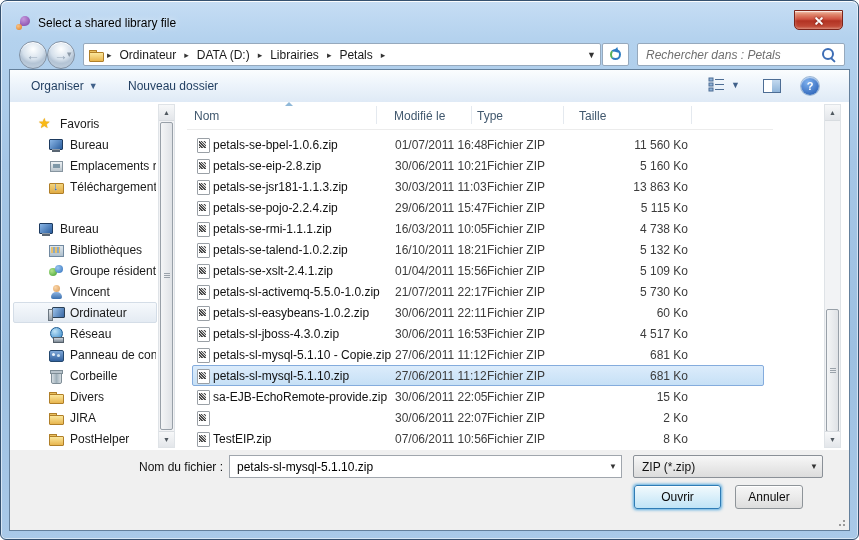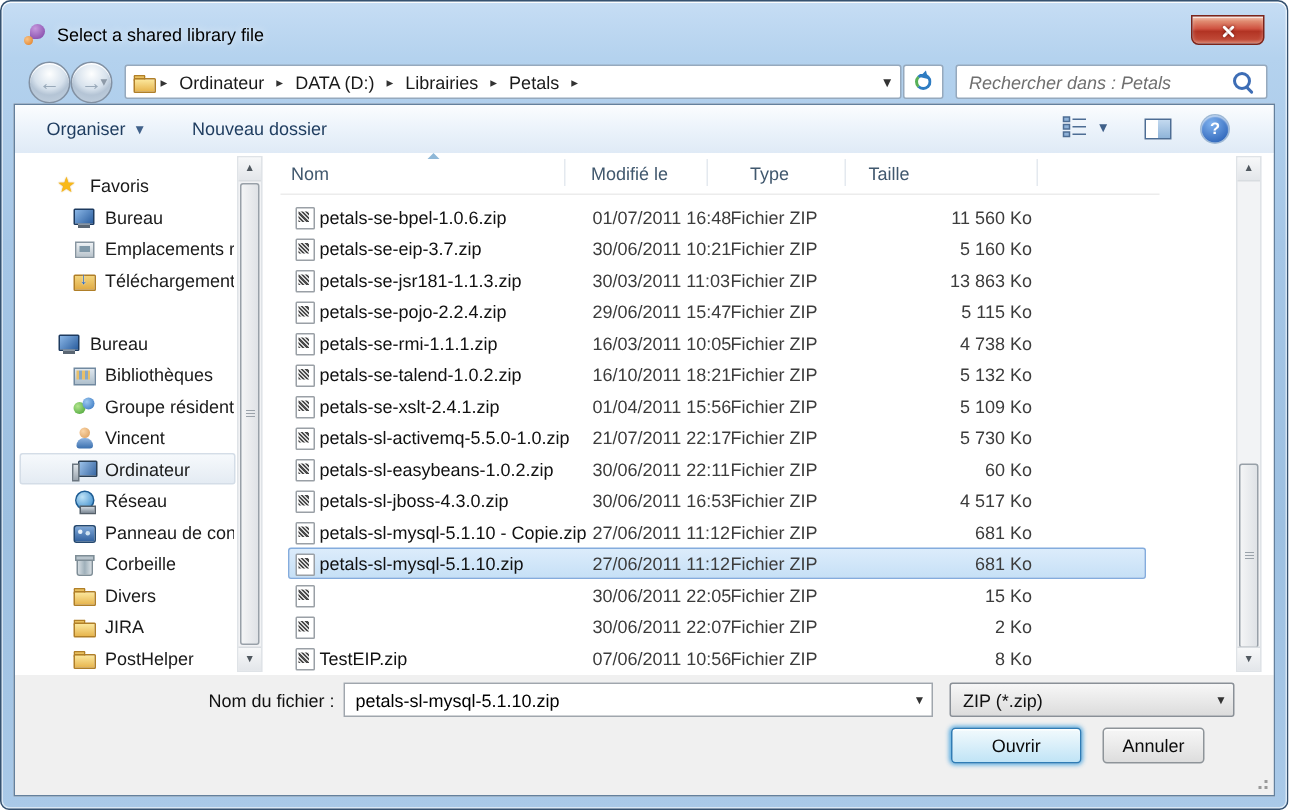--- a/index.html
+++ b/index.html
@@ -288,41 +288,41 @@
         <div class="lheader">
           <div class="sortmark"></div>
           <div class="hcell" style="left:7px;width:182px;">
               <span>Nom</span>
             </div>
           <div class="hsep" style="left:189px;"></div>
           <div class="hcell" style="left:207px;width:77px;">
               <span>Modifié le</span>
             </div>
           <div class="hsep" style="left:284px;"></div>
-          <div class="hcell" style="left:313px;width:74px;align-items:center;">
+          <div class="hcell" style="left:290px;width:74px;align-items:center;">
               <span>Type</span>
             </div>
           <div class="hsep" style="left:376px;"></div>
           <div class="hcell" style="left:392px;width:110px;">
               <span>Taille</span>
             </div>
           <div class="hsep" style="left:504px;"></div>
         </div>
         <div class="lheader-underline"></div>
 
         <div class="frow" style="top:32px;">
             <span class="ic ic-zip"></span>
             <span class="c-name">petals-se-bpel-1.0.6.zip</span>
             <span class="c-date">01/07/2011 16:48</span>
             <span class="c-type">Fichier ZIP</span>
             <span class="c-size">11 560 Ko</span>
           </div>
         <div class="frow" style="top:53px;">
             <span class="ic ic-zip"></span>
-            <span class="c-name">petals-se-eip-3.7.zip</span>
+            <span class="c-name">petals-se-eip-2.8.zip</span>
             <span class="c-date">30/06/2011 10:21</span>
             <span class="c-type">Fichier ZIP</span>
             <span class="c-size">5 160 Ko</span>
           </div>
         <div class="frow" style="top:74px;">
             <span class="ic ic-zip"></span>
             <span class="c-name">petals-se-jsr181-1.1.3.zip</span>
             <span class="c-date">30/03/2011 11:03</span>
             <span class="c-type">Fichier ZIP</span>
             <span class="c-size">13 863 Ko</span>
@@ -385,20 +385,21 @@
           </div>
         <div class="frow sel" style="top:263px;">
             <span class="ic ic-zip"></span>
             <span class="c-name">petals-sl-mysql-5.1.10.zip</span>
             <span class="c-date">27/06/2011 11:12</span>
             <span class="c-type">Fichier ZIP</span>
             <span class="c-size">681 Ko</span>
           </div>
         <div class="frow" style="top:284px;">
             <span class="ic ic-zip"></span>
+            <span class="c-name">sa-EJB-EchoRemote-provide.zip</span>
             <span class="c-date">30/06/2011 22:05</span>
             <span class="c-type">Fichier ZIP</span>
             <span class="c-size">15 Ko</span>
           </div>
         <div class="frow" style="top:305px;">
             <span class="ic ic-zip"></span>
             <span class="c-date">30/06/2011 22:07</span>
             <span class="c-type">Fichier ZIP</span>
             <span class="c-size">2 Ko</span>
           </div>

